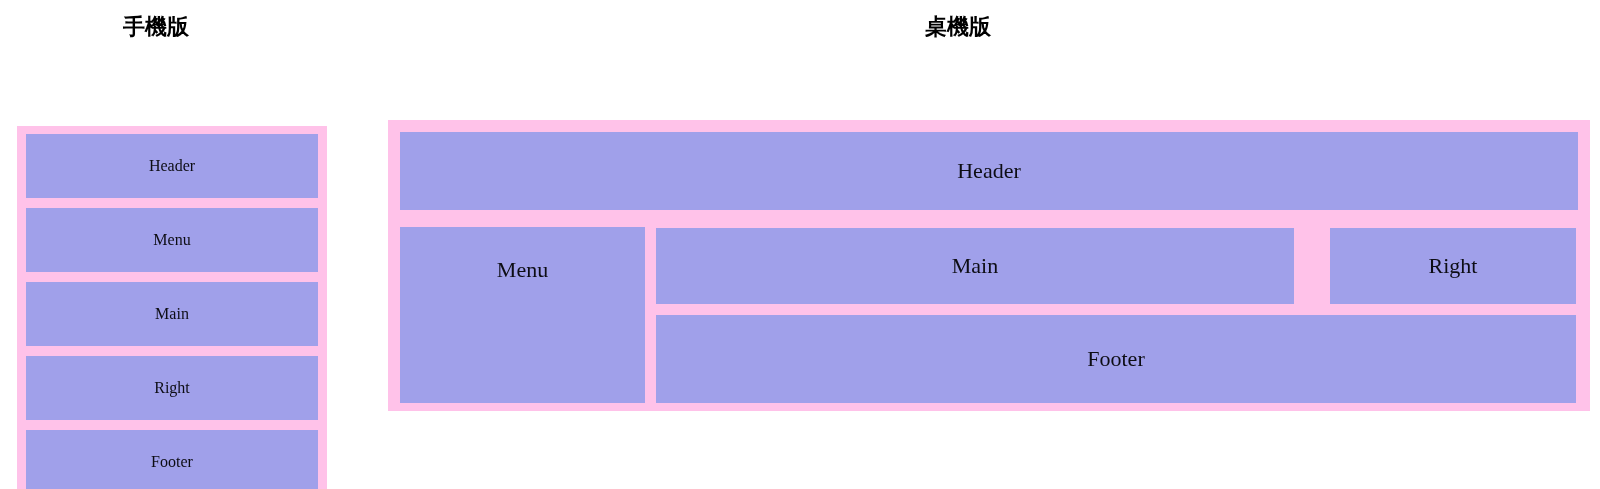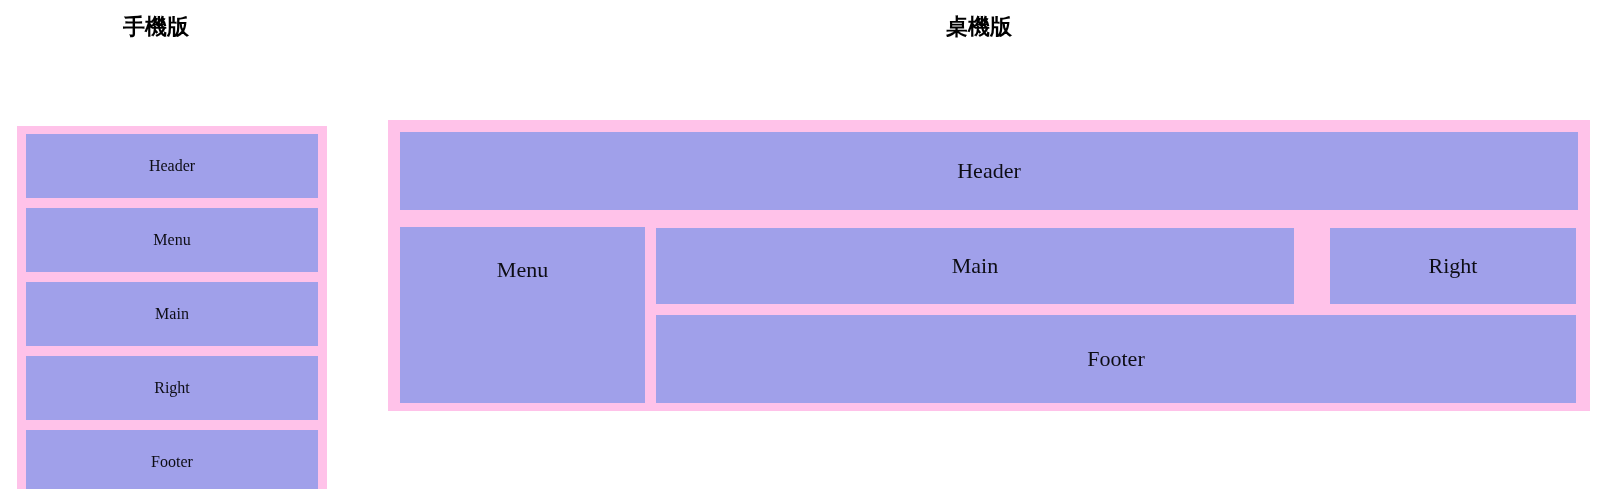--- a/index.html
+++ b/index.html
@@ -20,21 +20,21 @@
   .section-title {
     position: absolute;
     font-family: "Liberation Sans", "DejaVu Sans", sans-serif;
     font-weight: bold;
     font-size: 22px;
     color: #000000;
     line-height: 1;
     white-space: nowrap;
   }
   #title-mobile  { left: 123px; top: 16px; }
-  #title-desktop { left: 946px; top: 16px; font-family: Liberation Serif, serif; }
+  #title-desktop { left: 925px; top: 16px; font-family: Liberation Serif, serif; }
 
   
   .frame {
     position: absolute;
     background: #ffc2e9;
     box-sizing: border-box;
     margin-top: 48px;
   }
   .cell {
     position: absolute;

